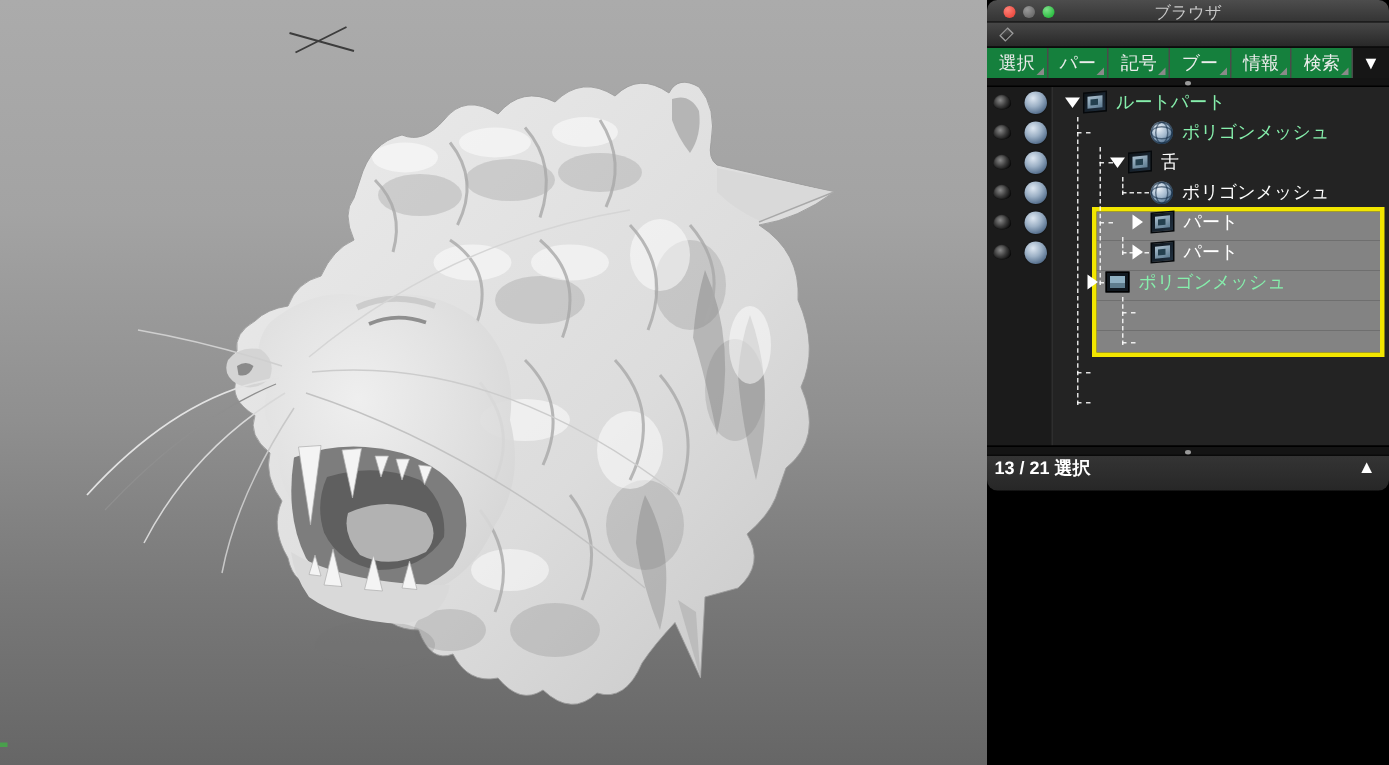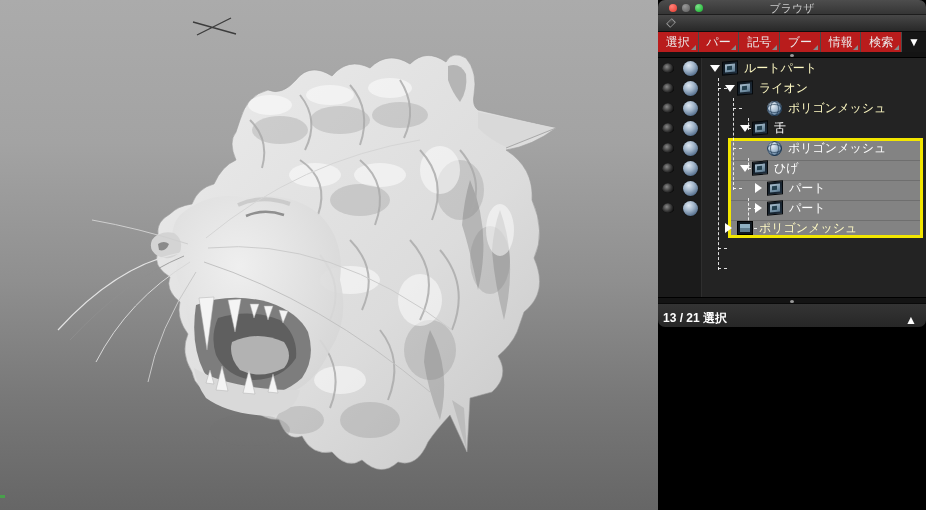--- a/index.html
+++ b/index.html
@@ -19,42 +19,42 @@
   .light{position:absolute;top:4px;width:8px;height:8px;border-radius:50%;}
   #light-close{left:11px;background:radial-gradient(circle at 35% 30%,#ff8278,#ed4e43 70%);}
   #light-min{left:24px;background:radial-gradient(circle at 35% 30%,#9a9a9a,#6e6e6e 70%);}
   #light-zoom{left:37px;background:radial-gradient(circle at 35% 30%,#7ee08a,#2fbf44 70%);}
 
   #knobrow{position:relative;height:17px;background:linear-gradient(#474747,#282828);
     border-bottom:1px solid #0c0c0c;}
   #knob{position:absolute;left:9px;top:4px;width:8px;height:8px;border:1px solid #9b9b9b;
     transform:rotate(45deg) scaleX(.72);background:linear-gradient(135deg,#555,#222);}
 
-  #tabbar{position:relative;height:20px;background:#b91c1c;display:flex;align-items:stretch;}
+  #tabbar{position:relative;height:20px;background:#15803d;display:flex;align-items:stretch;}
   .tab{position:relative;flex:1 1 auto;display:flex;align-items:center;justify-content:center;
     color:#ececec;font-size:12px;border-right:1px solid #4a4a4a;white-space:nowrap;padding:0 2px;}
   .tab::after{content:"";position:absolute;right:2px;bottom:2px;width:0;height:0;
     border-bottom:5px solid #8a8a8a;border-left:5px solid transparent;}
   #tab-more{flex:0 0 24px;display:flex;align-items:center;justify-content:center;
     color:#fff;font-size:12px;background:#161616;}
 
   #grip1{position:relative;height:6px;background:#141414;border-bottom:1px solid #000;}
   .gripdot{position:absolute;left:50%;top:50%;width:4px;height:3px;margin:-1px 0 0 -2px;
     border-radius:50%;background:#9a9a9a;}
 
   #tree{position:relative;height:239px;background:#232323;overflow:hidden;}
   #leftcols{position:absolute;left:0;top:0;bottom:0;width:44px;background:#1b1b1b;
     border-right:1px solid #2e2e2e;}
   #selbox{position:absolute;left:70px;top:80px;width:195px;height:100px;z-index:1;
     border:3px solid #f2e600;
     background:repeating-linear-gradient(180deg,#838383 0px,#838383 19px,#6f6f6f 19px,#6f6f6f 20px);}
   .vline{position:absolute;width:0;border-left:1px dashed rgba(255,255,255,.85);z-index:2;}
   .hline{position:absolute;height:0;border-top:1px dashed rgba(255,255,255,.85);z-index:2;}
   #rows{position:absolute;left:0;top:0;right:0;z-index:3;}
-  .row{height:20px;display:flex;align-items:center;color:#fef9c3;font-size:12px;}
+  .row{height:20px;display:flex;align-items:center;color:#86efac;font-size:12px;}
   .row.sel{color:#fff;}
   .cell-eye{flex:0 0 20px;display:flex;justify-content:center;}
   .cell-sph{flex:0 0 24px;display:flex;justify-content:center;}
   .eye{width:12px;height:10px;border-radius:50% 50% 50% 50%/60% 60% 40% 40%;
     background:radial-gradient(circle at 40% 38%,#8a8a8a,#3a3a3a 45%,#0c0c0c 80%);
     box-shadow:inset 0 0 1px #000;}
   .sphere{width:15px;height:15px;border-radius:50%;
     background:radial-gradient(circle at 38% 30%,#dfe8f2,#9db1c6 40%,#5d7693 72%,#36495c 100%);
     box-shadow:0 0 1px #000;}
   .p0{padding-left:8px;}.p1{padding-left:23px;}.p2{padding-left:38px;}.p3{padding-left:53px;}
@@ -82,21 +82,21 @@
   .ticon.master::before{content:"";position:absolute;left:3px;top:2px;width:9px;height:9px;
     border-radius:50%;background:radial-gradient(circle at 35% 30%,#cfd6dd,#7a8a96 60%,#47555f);}
   .ticon.image{background:#10181f;border:1px solid #000;}
   .ticon.image::before{content:"";position:absolute;left:2px;top:2px;right:2px;bottom:2px;
     background:linear-gradient(180deg,#8fb0c2 55%,#5f7d8e 55%);}
   .lbl{white-space:nowrap;}
 
   #grip2{position:relative;height:7px;background:#141414;border-top:1px solid #000;
     border-bottom:1px solid #0a0a0a;}
   #statusbar{position:relative;height:23px;background:linear-gradient(#343434,#272727);
-    border-radius:0 0 7px 7px;display:flex;align-items:flex-end;}
+    border-radius:0 0 7px 7px;display:flex;align-items:flex-start;}
   #status-text{margin-left:5px;color:#fff;font-size:12px;font-weight:bold;}
   #status-collapse{position:absolute;right:9px;color:#fff;font-size:12px;}
 </style>
 </head>
 <body>
 
 <div id="stage">
 
   <div id="viewport">
     <svg width="658" height="510" viewBox="0 0 658 510">
@@ -280,34 +280,20 @@
           <span class="ticon part"></span>
           <span class="lbl">ルートパート</span>
         </div>
         <div class="row">
           <span class="cell-eye">
               <span class="eye"></span>
             </span>
           <span class="cell-sph">
               <span class="sphere"></span>
             </span>
-          <span class="p1"></span>
-            <span class="arrow exp">
-              <i></i>
-            </span>
-          <span class="ticon part"></span>
-          <span class="lbl">ライオン</span>
-        </div>
-        <div class="row">
-          <span class="cell-eye">
-              <span class="eye"></span>
-            </span>
-          <span class="cell-sph">
-              <span class="sphere"></span>
-            </span>
           <span class="p3"></span>
             <span class="noarrow"></span>
           <span class="ticon mesh"></span>
           <span class="lbl">ポリゴンメッシュ</span>
         </div>
         <div class="row sel">
           <span class="cell-eye">
               <span class="eye"></span>
             </span>
           <span class="cell-sph">
@@ -332,34 +318,20 @@
           <span class="ticon mesh"></span>
           <span class="lbl">ポリゴンメッシュ</span>
         </div>
         <div class="row sel">
           <span class="cell-eye">
               <span class="eye"></span>
             </span>
           <span class="cell-sph">
               <span class="sphere"></span>
             </span>
-          <span class="p2"></span>
-            <span class="arrow exp">
-              <i></i>
-            </span>
-          <span class="ticon part"></span>
-          <span class="lbl">ひげ</span>
-        </div>
-        <div class="row sel">
-          <span class="cell-eye">
-              <span class="eye"></span>
-            </span>
-          <span class="cell-sph">
-              <span class="sphere"></span>
-            </span>
           <span class="p3"></span>
             <span class="arrow col">
               <i></i>
             </span>
           <span class="ticon part"></span>
           <span class="lbl">パート</span>
         </div>
         <div class="row sel">
           <span class="cell-eye">
               <span class="eye"></span>

